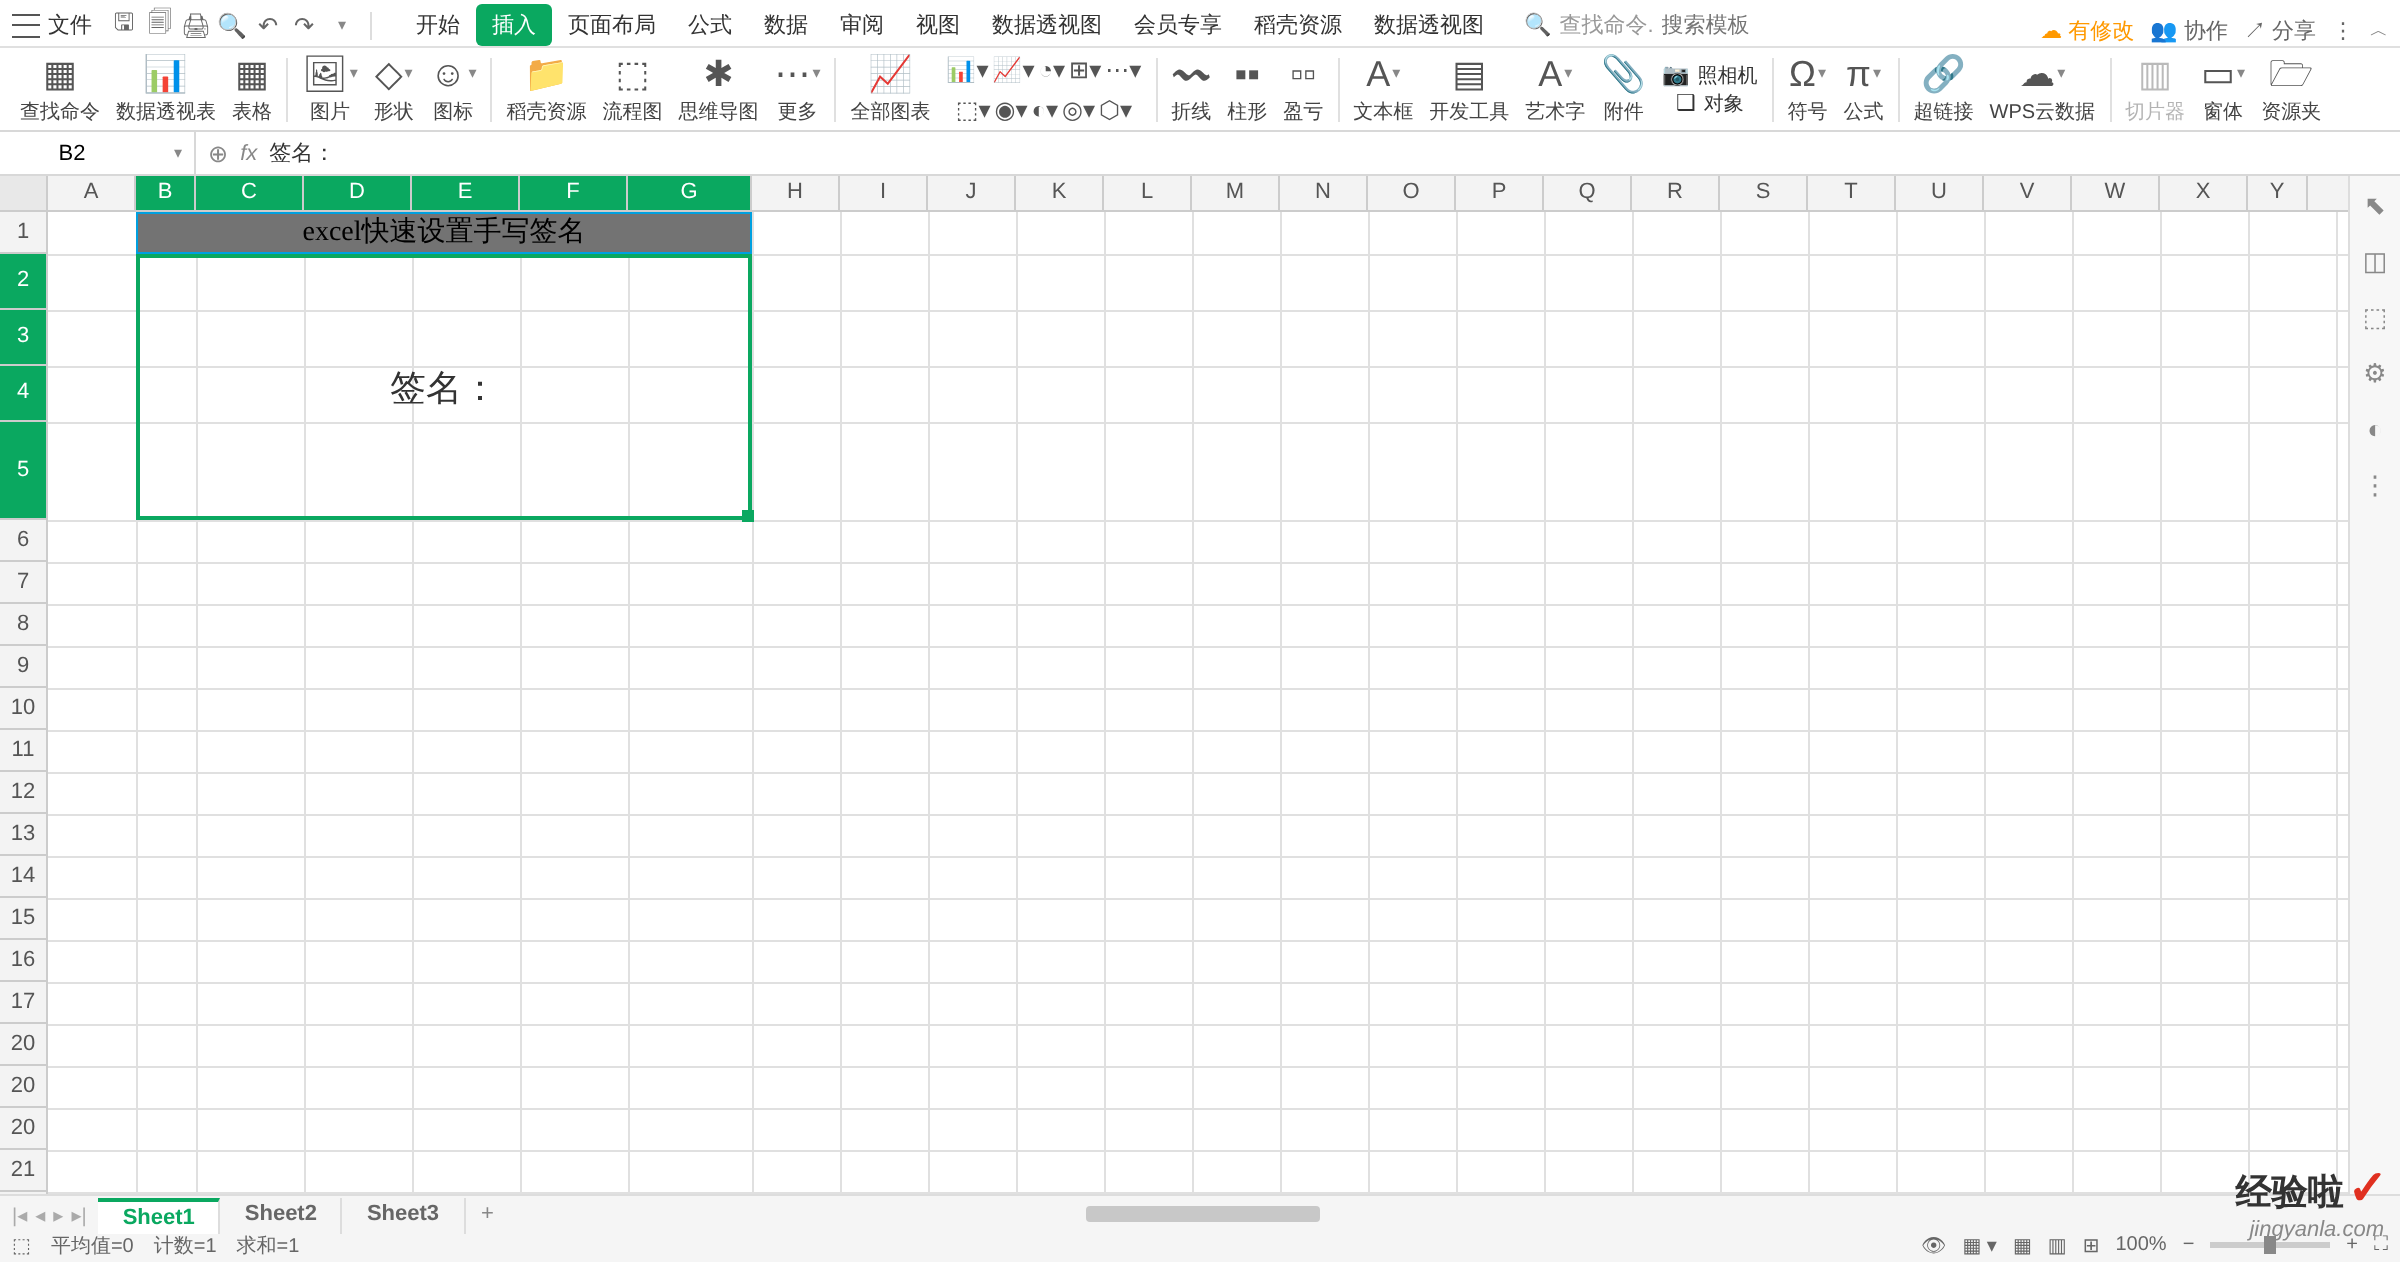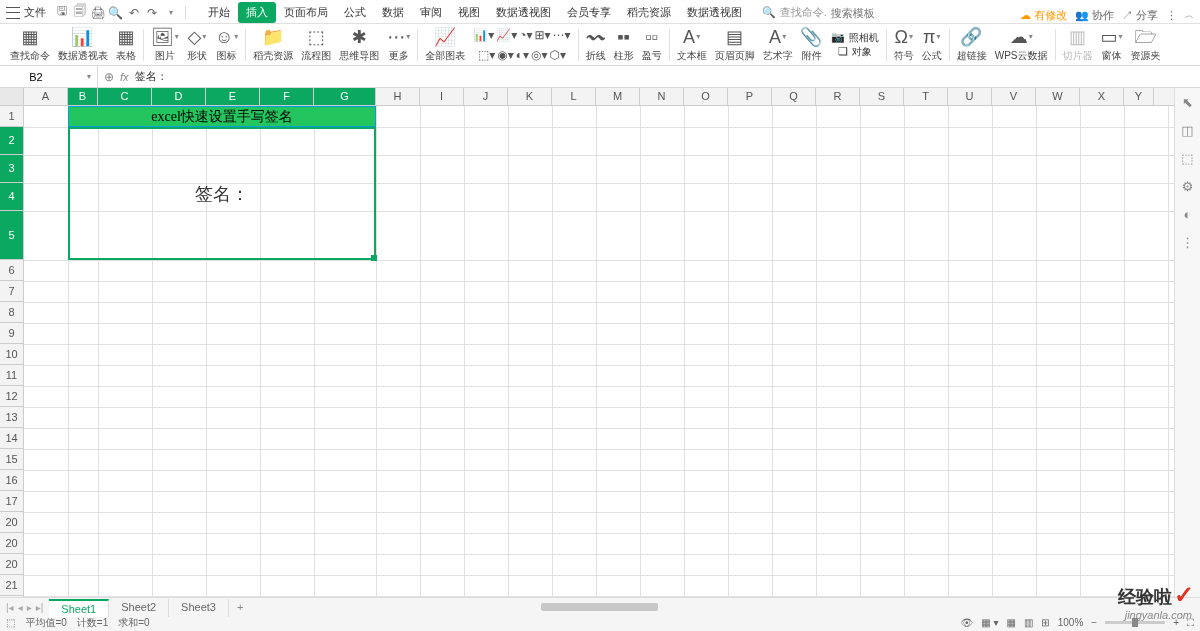--- a/index.html
+++ b/index.html
@@ -49,34 +49,34 @@
 .ch.sel { background: #0aa860; color: #fff; }
 .grid-body { display: flex; height: 499px; position: relative; }
 .row-headers { width: 24px; background: #f3f3f3; border-right: 1px solid #ccc; }
 .rh { height: 21px; border-bottom: 1px solid #ccc; text-align: center; font-size: 11px; color: #555; line-height: 20px; }
 .rh.sel { background: #0aa860; color: #fff; height: 28px; line-height: 27px; }
 .cells { position: relative; flex: 1; }
 .gridlines { position: absolute; inset: 0; }
 .gl-v { position: absolute; top: 0; bottom: 0; width: 1px; background: #e0e0e0; }
 .gl-h { position: absolute; left: 0; right: 0; height: 1px; background: #e0e0e0; }
 
-.title-cell { position: absolute; left: 0; top: 0; width: 308px; height: 21px; background: #22c55e; color: #000; font-size: 14px; text-align: center; line-height: 20px; font-family: 'SimSun', serif; border: 1px solid #00a0e0; }
+.title-cell { position: absolute; left: 0; top: 0; width: 308px; height: 21px; background: #737373; color: #000; font-size: 14px; text-align: center; line-height: 20px; font-family: 'SimSun', serif; border: 1px solid #00a0e0; }
 .sig-box { position: absolute; left: 0; top: 21px; width: 308px; height: 133px; border: 2px solid #0aa860; display: flex; align-items: center; justify-content: center; font-size: 18px; font-family: 'SimSun', serif; }
 .fill-handle { position: absolute; width: 6px; height: 6px; background: #0aa860; right: -3px; bottom: -3px; }
 
 
 .side-panel { width: 26px; background: #f7f7f7; border-left: 1px solid #ddd; display: flex; flex-direction: column; align-items: center; padding-top: 6px; gap: 12px; }
 .side-icon { width: 16px; height: 16px; color: #888; font-size: 13px; display: flex; align-items: center; justify-content: center; cursor: pointer; }
 
 
 .sheet-bar { position: absolute; bottom: 14px; left: 0; height: 20px; display: flex; align-items: center; background: #f5f5f5; border-top: 1px solid #ddd; width: 100%; font-size: 11px; z-index: 2; }
 .sheet-nav { display: flex; gap: 4px; padding: 0 6px; color: #aaa; }
 .sheet-nav span { cursor: pointer; font-size: 10px; }
 .sheet-tabs { display: flex; }
-.stab { padding: 2px 12px; border-right: 1px solid #ddd; cursor: pointer; color: #666; }
+.stab { padding: 2px 12px; border-right: 1px solid #ddd; cursor: pointer; color: #666; font-weight: bold; }
 .stab.active { background: #fff; color: #0aa860; border-top: 2px solid #0aa860; }
 .stab-add { padding: 2px 8px; color: #888; cursor: pointer; }
 
 
 .status-bar { position: absolute; bottom: 0; left: 0; right: 0; height: 18px; background: #f5f5f5; border-top: 1px solid #ddd; display: flex; align-items: center; padding: 0 6px; font-size: 10px; color: #666; }
 .status-left { display: flex; gap: 10px; align-items: center; }
 .status-right { margin-left: auto; display: flex; gap: 8px; align-items: center; }
 .zoom-slider { width: 60px; height: 3px; background: #ccc; position: relative; }
 .zoom-thumb { position: absolute; width: 6px; height: 9px; background: #888; top: -3px; left: 27px; }
 
@@ -211,21 +211,21 @@
       <div class="ricon">▫▫</div>
       <div class="rlabel">盈亏</div>
     </div>
   <div class="rsep"></div>
   <div class="rgroup">
       <div class="ricon">A<span class="small-dd">▾</span></div>
       <div class="rlabel">文本框</div>
     </div>
   <div class="rgroup">
       <div class="ricon">▤</div>
-      <div class="rlabel">页眉页脚</div>
+      <div class="rlabel">开发工具</div>
     </div>
   <div class="rgroup">
       <div class="ricon">A<span class="small-dd">▾</span></div>
       <div class="rlabel">艺术字</div>
     </div>
   <div class="rgroup">
       <div class="ricon">📎</div>
       <div class="rlabel">附件</div>
     </div>
   <div class="rgroup">
@@ -420,21 +420,21 @@
   <div style="flex:1; position:relative; margin-left:20px; margin-right:30px; height:10px;">
     <div style="position:absolute;left:30%;right:57%;top:0;height:8px;background:#c8c8c8;border-radius:2px"></div>
   </div>
 </div>
 
 <div class="status-bar">
   <div class="status-left">
     <span>⬚</span>
     <span>平均值=0</span>
     <span>计数=1</span>
-    <span>求和=0</span>
+    <span>求和=1</span>
   </div>
   <div class="status-right">
     <span>👁</span>
     <span>▦ ▾</span>
     <span>▦</span>
     <span>▥</span>
     <span>⊞</span>
     <span>100%</span>
     <span>−</span>
     <div class="zoom-slider">

